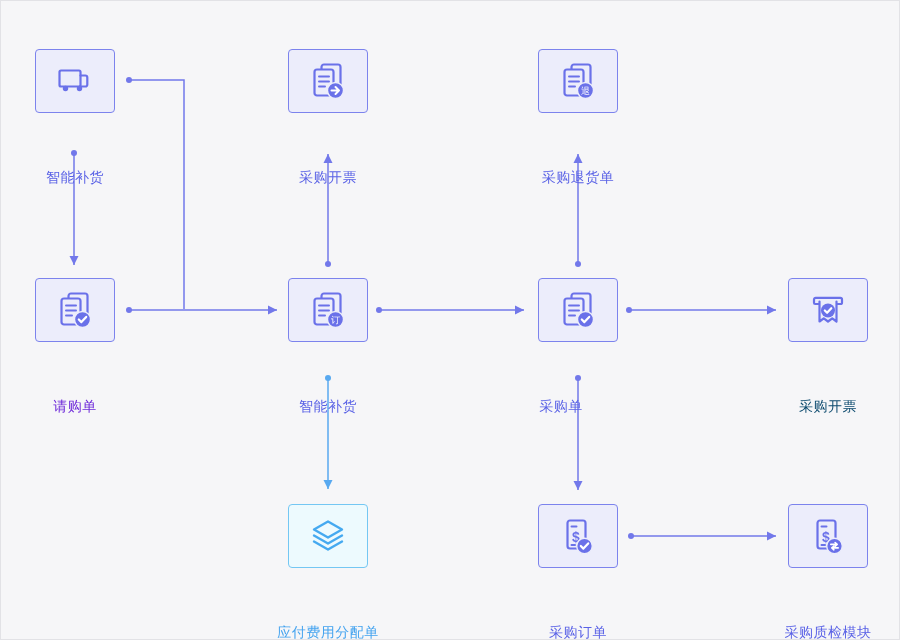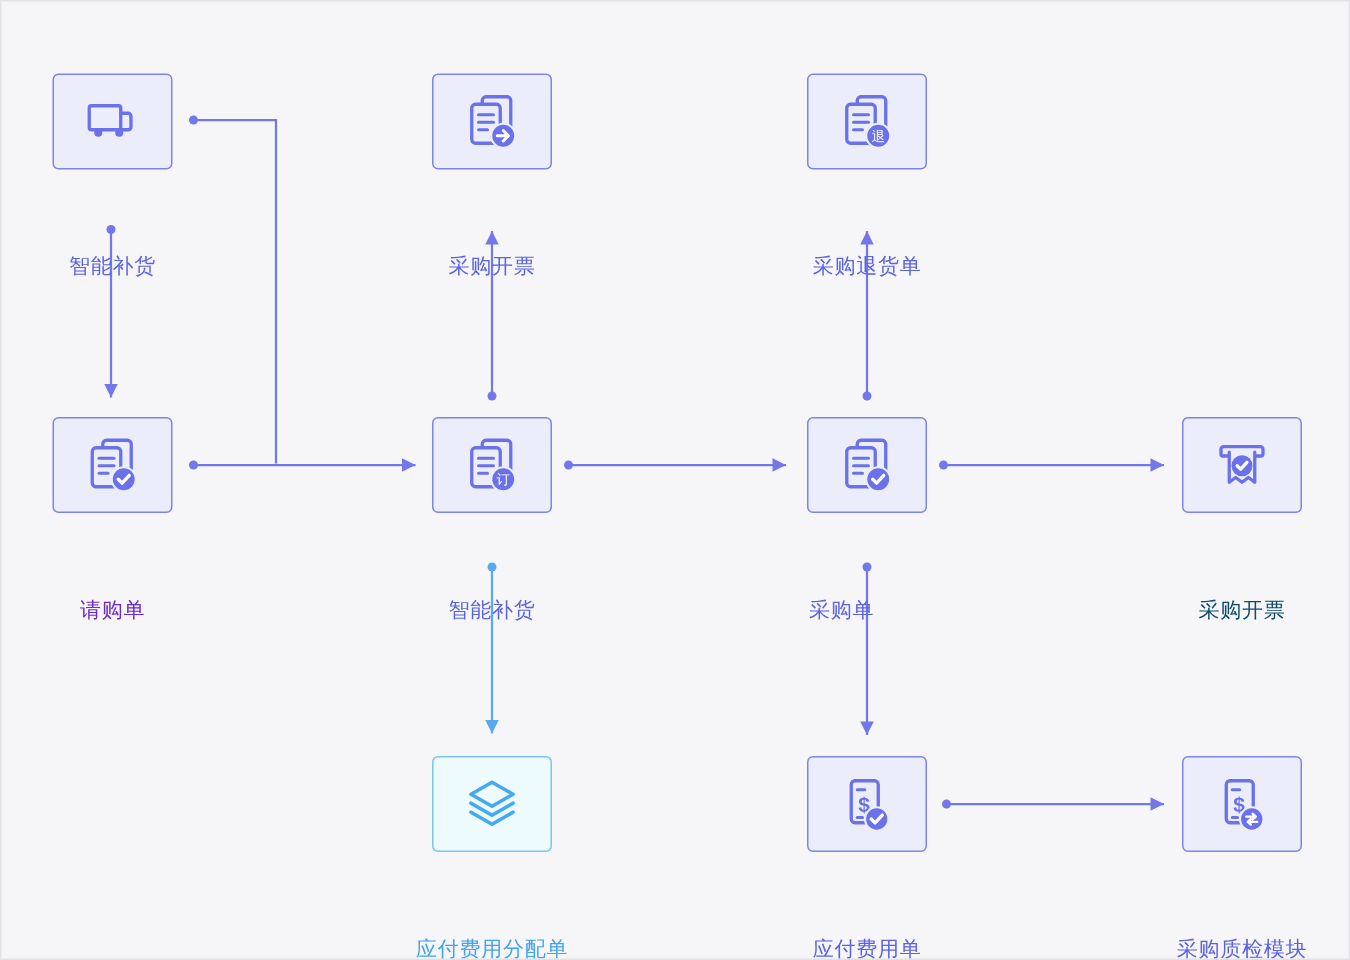--- a/index.html
+++ b/index.html
@@ -170,21 +170,21 @@
     <div class="node-box" style="left: 537px; top: 503px; background: rgb(236, 237, 251); border-color: rgb(124, 131, 237);">
       <svg width="44" height="44" viewBox="0 0 44 44" xmlns="http://www.w3.org/2000/svg">
         <rect x="11.5" y="6.5" width="18" height="28" rx="2.5" stroke="#6a71e9" stroke-width="2.2" fill="none" stroke-linecap="round" stroke-linejoin="round"></rect>
       <line x1="15.5" y1="12.5" x2="20.5" y2="12.5" stroke="#6a71e9" stroke-width="2" stroke-linecap="round"></line>
       <text x="20" y="27.5" text-anchor="middle" font-size="14" font-weight="bold" fill="#6a71e9" font-family="'Liberation Sans','DejaVu Sans',sans-serif">$</text>
       <line x1="15.5" y1="31" x2="19" y2="31" stroke="#6a71e9" stroke-width="2" stroke-linecap="round"></line>
       <circle cx="28.5" cy="32" r="7.8" fill="#6a71e9" stroke="#ecedfb" stroke-width="1.4"></circle>
       <path d="M24.8 32 l2.6 2.6 l4.8 -5.2" stroke="#fff" stroke-width="2.2" fill="none" stroke-linecap="round" stroke-linejoin="round"></path>
       </svg>
     </div>
-    <div class="node-label" style="left: 577px; top: 575px; color: rgb(90, 98, 230);">应付费用单</div>
+    <div class="node-label" style="left: 577px; top: 575px; color: rgb(90, 98, 230);">采购订单</div>
     <div class="node-box" style="left: 787px; top: 503px; background: rgb(236, 237, 251); border-color: rgb(124, 131, 237);">
       <svg width="44" height="44" viewBox="0 0 44 44" xmlns="http://www.w3.org/2000/svg">
         <rect x="11.5" y="6.5" width="18" height="28" rx="2.5" stroke="#6a71e9" stroke-width="2.2" fill="none" stroke-linecap="round" stroke-linejoin="round"></rect>
       <line x1="15.5" y1="12.5" x2="20.5" y2="12.5" stroke="#6a71e9" stroke-width="2" stroke-linecap="round"></line>
       <text x="20" y="27.5" text-anchor="middle" font-size="14" font-weight="bold" fill="#6a71e9" font-family="'Liberation Sans','DejaVu Sans',sans-serif">$</text>
       <line x1="15.5" y1="31" x2="19" y2="31" stroke="#6a71e9" stroke-width="2" stroke-linecap="round"></line>
       <circle cx="28.5" cy="32" r="7.8" fill="#6a71e9" stroke="#ecedfb" stroke-width="1.4"></circle>
       <path d="M24.8 30.4 H30.9 M29.1 28.5 L31.2 30.4 L29.1 32.3 M32.2 33.9 H26.1 M27.9 32 L25.8 33.9 L27.9 35.8" stroke="#fff" stroke-width="1.6" fill="none" stroke-linecap="round" stroke-linejoin="round"></path>
       </svg>
     </div>

